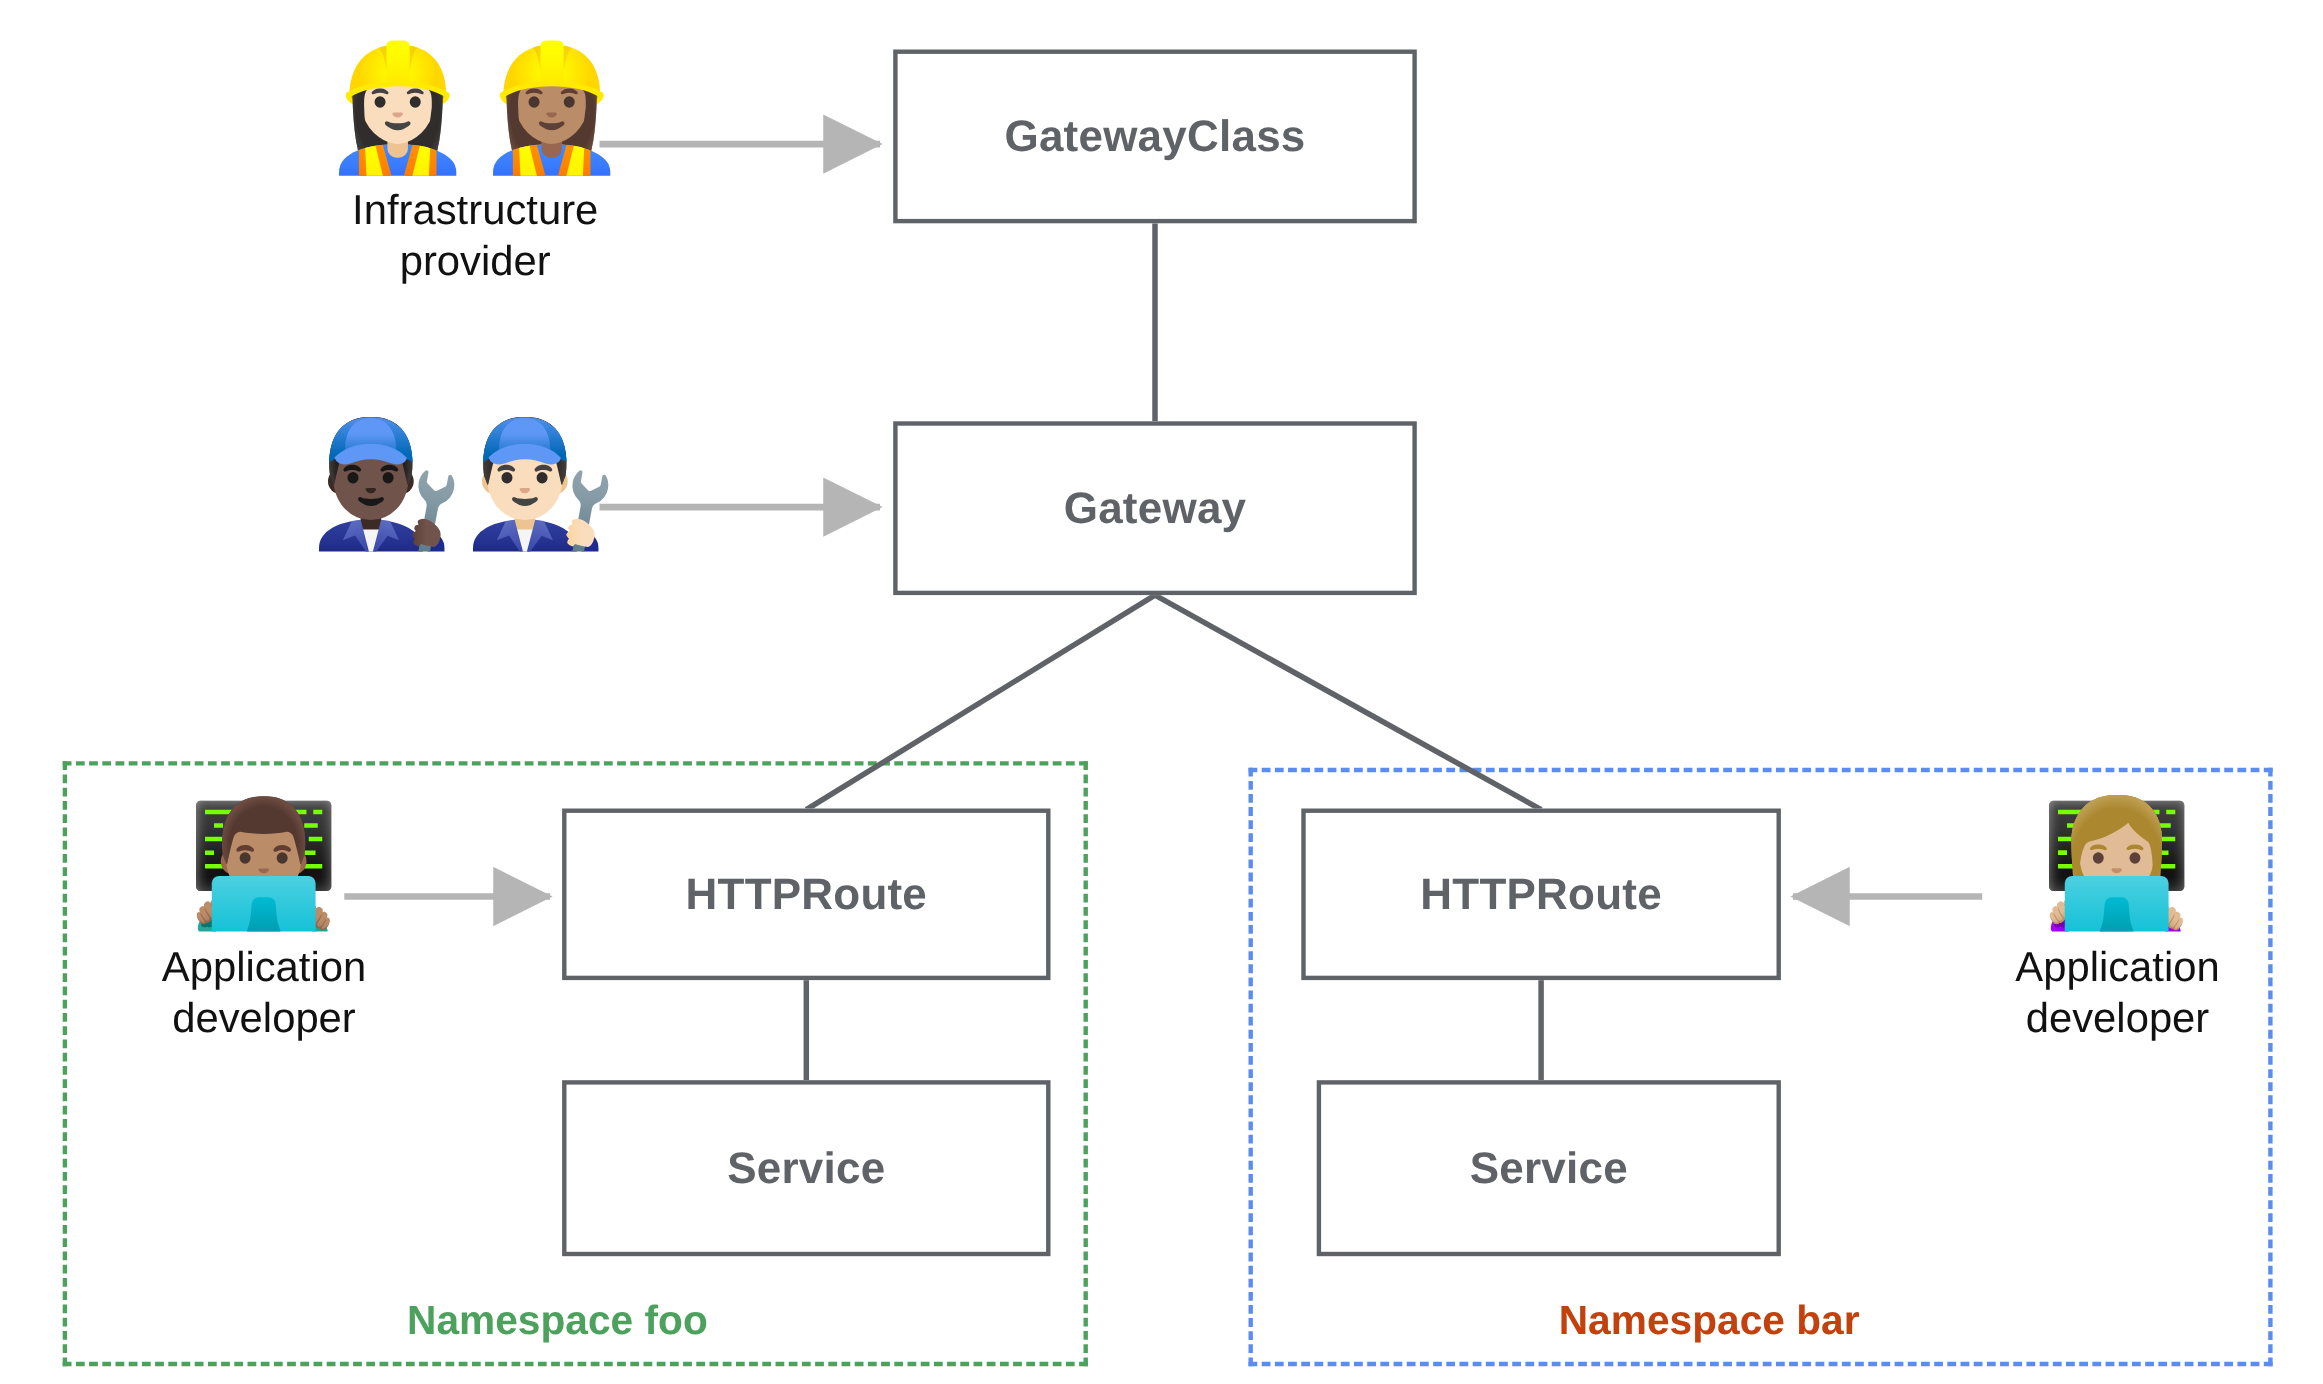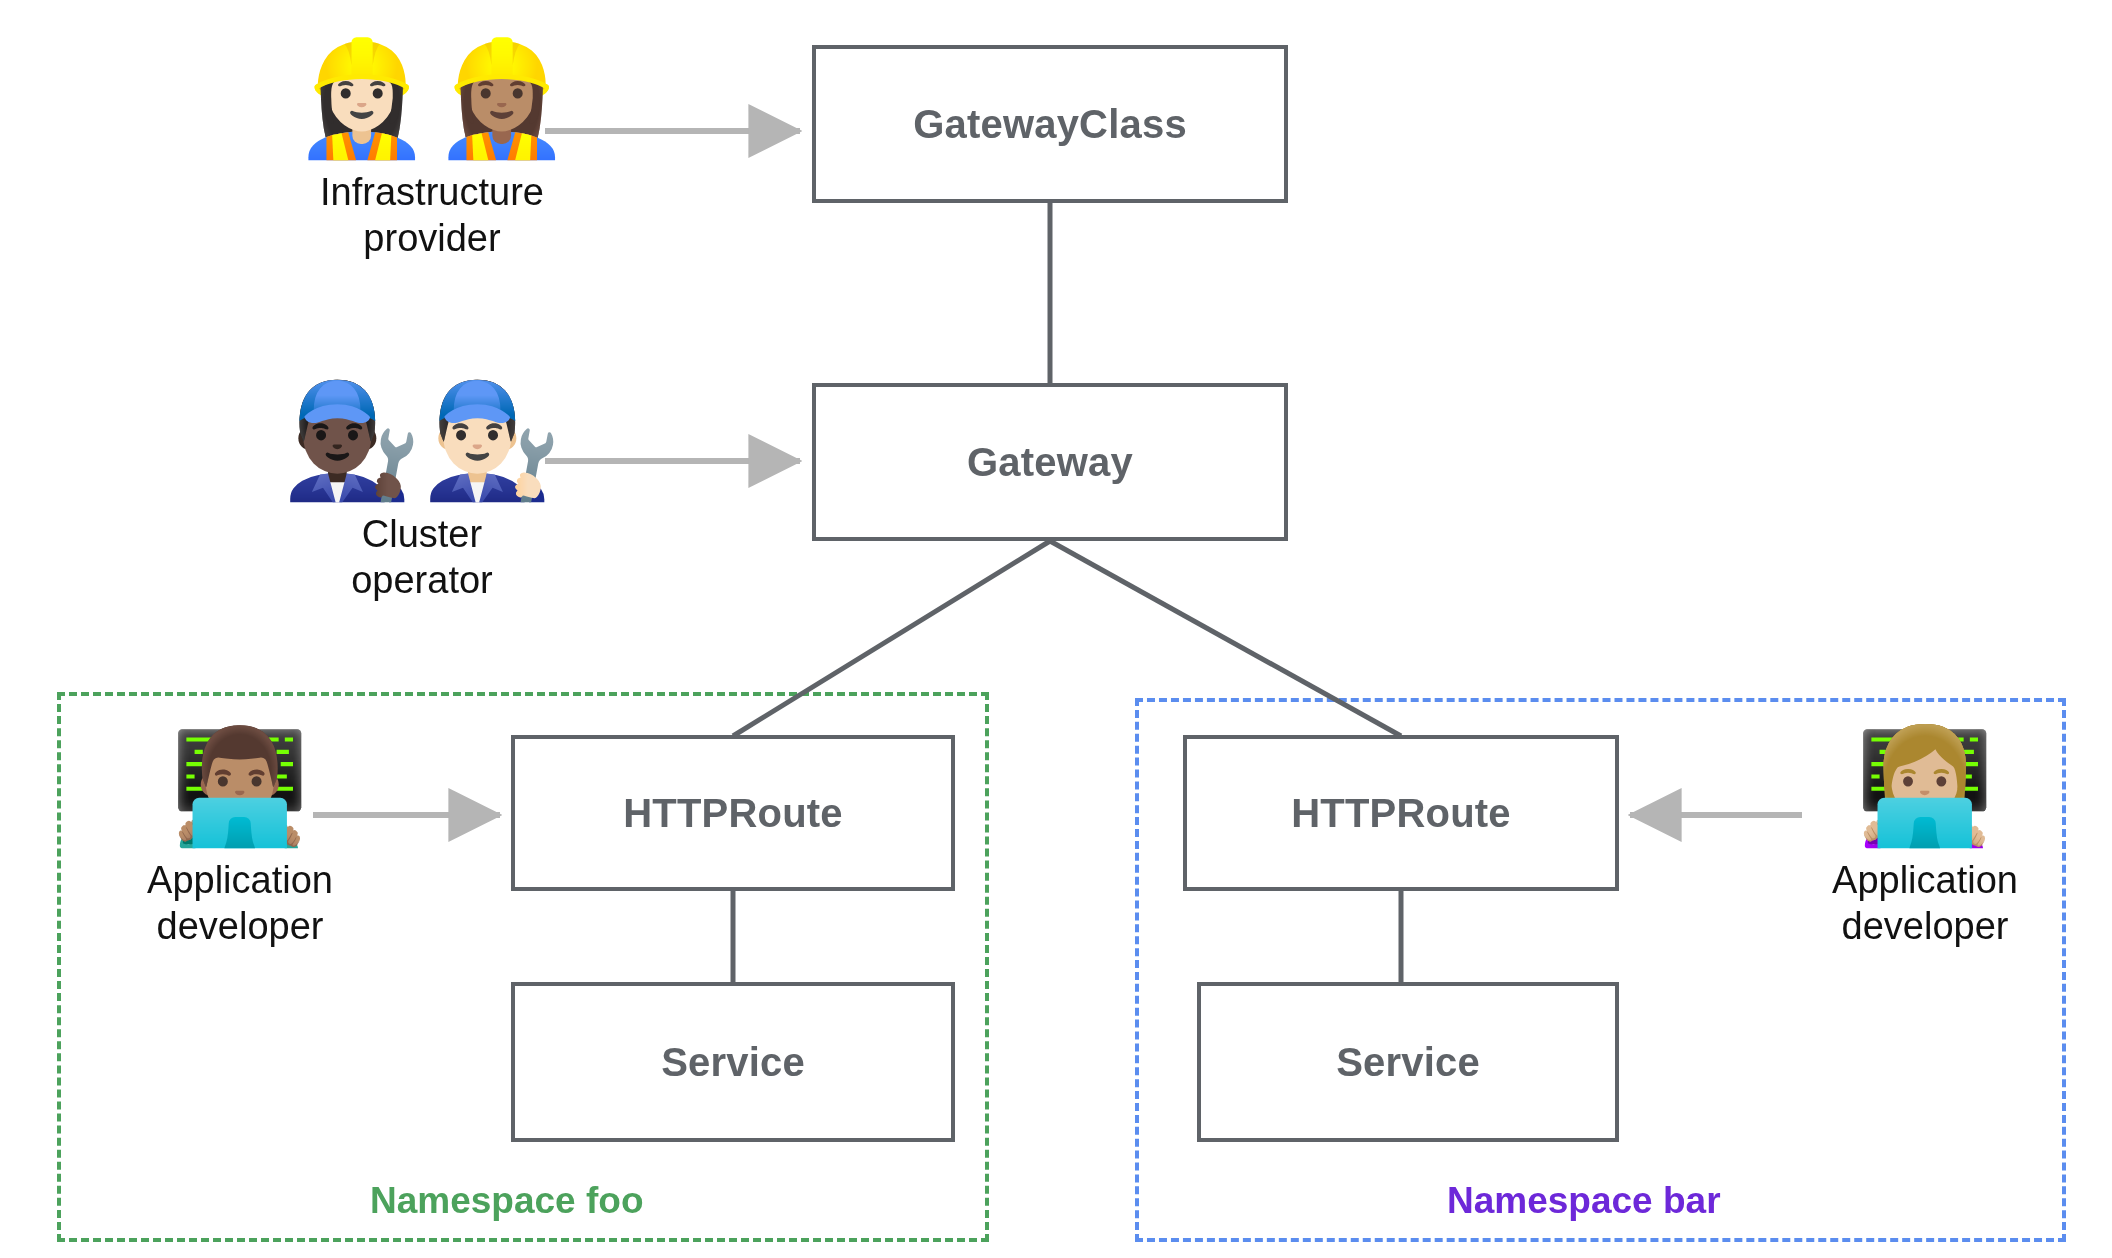--- a/index.html
+++ b/index.html
@@ -60,21 +60,21 @@
     border-color:#5B8DEF;
   }
   .ns-label{
     position:absolute;
     font-size:37px;
     font-weight:bold;
     white-space:nowrap;
     z-index:6;
   }
   #namespace-foo-label{ left:370px;  top:1180px; color:#4CA25C; }
-  #namespace-bar-label{ left:1447px; top:1180px; color:#6d28d9; }
+  #namespace-bar-label{ left:1417px; top:1180px; color:#c2410c; }
 
   
   .persona{
     position:absolute;
     display:flex;
     flex-direction:column;
     align-items:center;
     z-index:5;
   }
   .persona-emojis{
@@ -182,22 +182,20 @@
     </div>
     <div class="persona-caption">Infrastructure
 provider</div>
   </div>
 
   <div class="persona" id="persona-cluster">
     <div class="persona-emojis">
       <span>👨🏿‍🔧</span>
       <span>👨🏻‍🔧</span>
     </div>
-    <div class="persona-caption">Cluster
-operator</div>
   </div>
 
   <div class="persona" id="persona-appdev-foo">
     <div class="persona-emojis">
       <span>👨🏽‍💻</span>
     </div>
     <div class="persona-caption">Application
 developer</div>
   </div>
 

